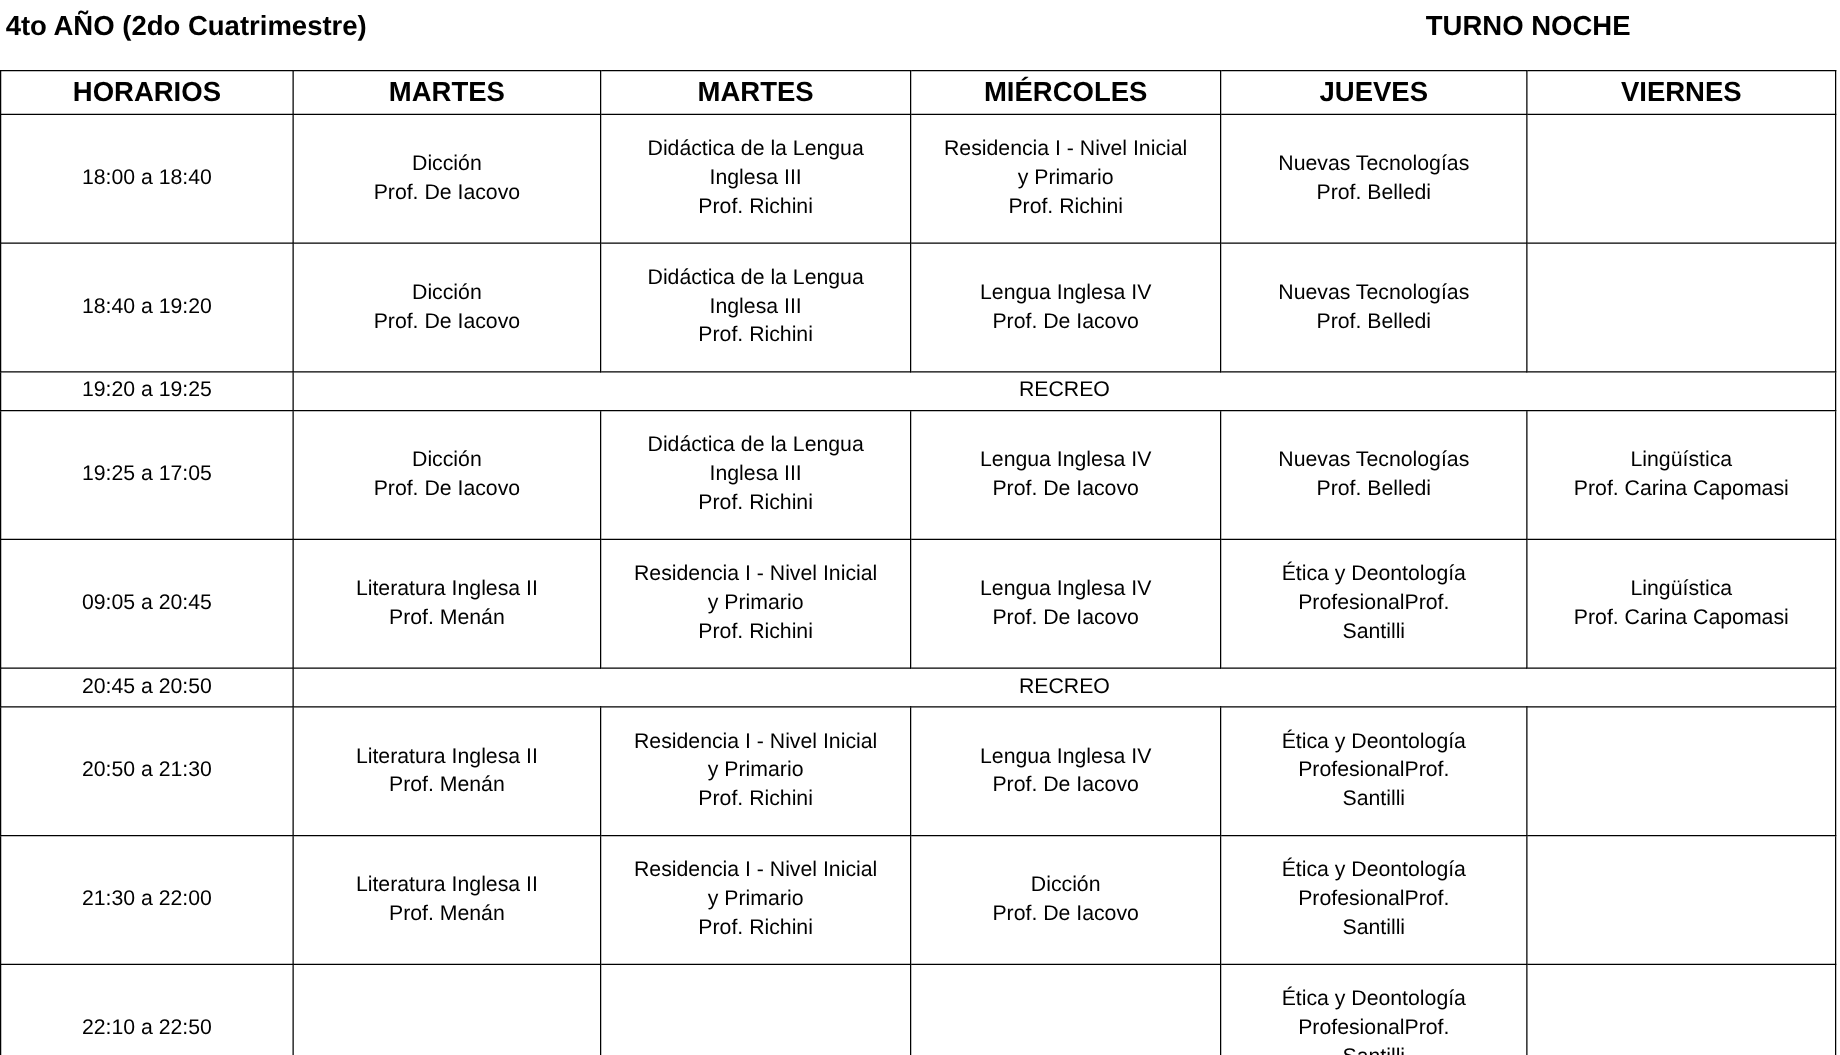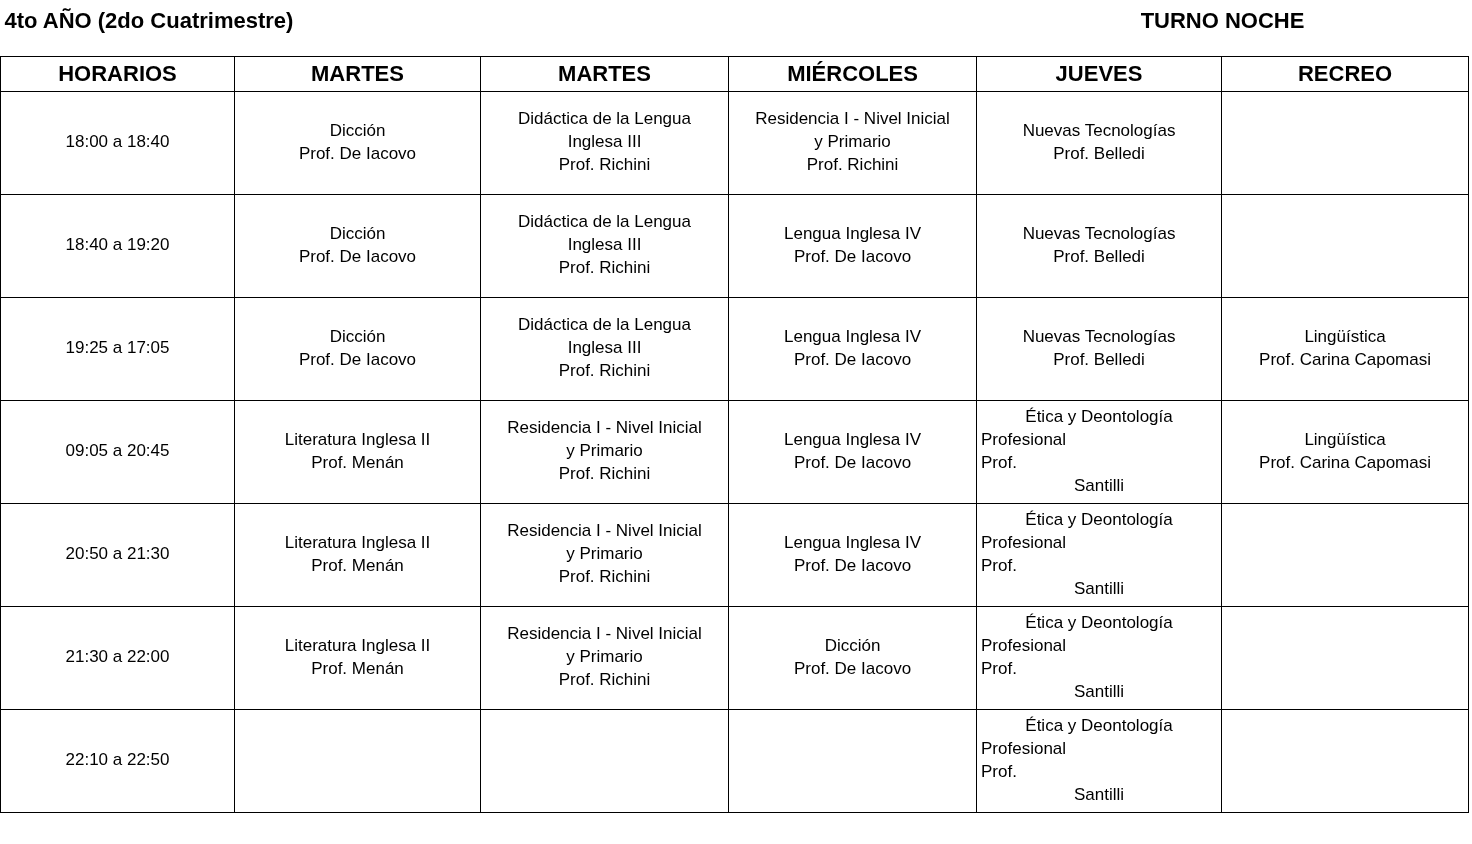--- a/index.html
+++ b/index.html
@@ -91,21 +91,20 @@
     display: block;
   }
   .cell-lines .ln {
     display: block;
   }
   
   td.justified .cell-lines .ln.just {
     display: flex;
     justify-content: center;
     text-align: left;
-    flex-direction: column;
   }
   tr.slot-row td {
     height: 98px;
   }
 </style>
 </head>
 <body>
 
 <div class="sheet">
   <table class="schedule">
@@ -130,21 +129,21 @@
         <td></td>
         <td></td>
         <td></td>
       </tr>
       <tr class="header-row">
         <td>HORARIOS</td>
         <td>MARTES</td>
         <td>MARTES</td>
         <td>MIÉRCOLES</td>
         <td>JUEVES</td>
-        <td>RECREO</td>
+        <td>VIERNES</td>
       </tr>
     <tr class="slot-row">
           <td class="time-cell">18:00 a 18:40</td>
           <td class="class-cell">
             <span class="cell-lines">
               <span class="ln">Dicción</span>
               <span class="ln">Prof. De Iacovo</span>
             </span>
           </td>
           <td class="class-cell">
@@ -194,20 +193,24 @@
           </td>
           <td class="class-cell">
             <span class="cell-lines">
               <span class="ln">Nuevas Tecnologías</span>
               <span class="ln">Prof. Belledi</span>
             </span>
           </td>
           <td class="class-cell">
             <span class="cell-lines"></span>
           </td>
+        </tr>
+        <tr class="recreo-row">
+          <td class="time-cell">19:20 a 19:25</td>
+          <td class="recreo-cell" colspan="5">RECREO</td>
         </tr>
         <tr class="slot-row">
           <td class="time-cell">19:25 a 17:05</td>
           <td class="class-cell">
             <span class="cell-lines">
               <span class="ln">Dicción</span>
               <span class="ln">Prof. De Iacovo</span>
             </span>
           </td>
           <td class="class-cell">
@@ -267,20 +270,24 @@
               <span class="ln">Santilli</span>
             </span>
           </td>
           <td class="class-cell">
             <span class="cell-lines">
               <span class="ln">Lingüística</span>
               <span class="ln">Prof. Carina Capomasi</span>
             </span>
           </td>
         </tr>
+        <tr class="recreo-row">
+          <td class="time-cell">20:45 a 20:50</td>
+          <td class="recreo-cell" colspan="5">RECREO</td>
+        </tr>
         <tr class="slot-row">
           <td class="time-cell">20:50 a 21:30</td>
           <td class="class-cell">
             <span class="cell-lines">
               <span class="ln">Literatura Inglesa II</span>
               <span class="ln">Prof. Menán</span>
             </span>
           </td>
           <td class="class-cell">
             <span class="cell-lines">

